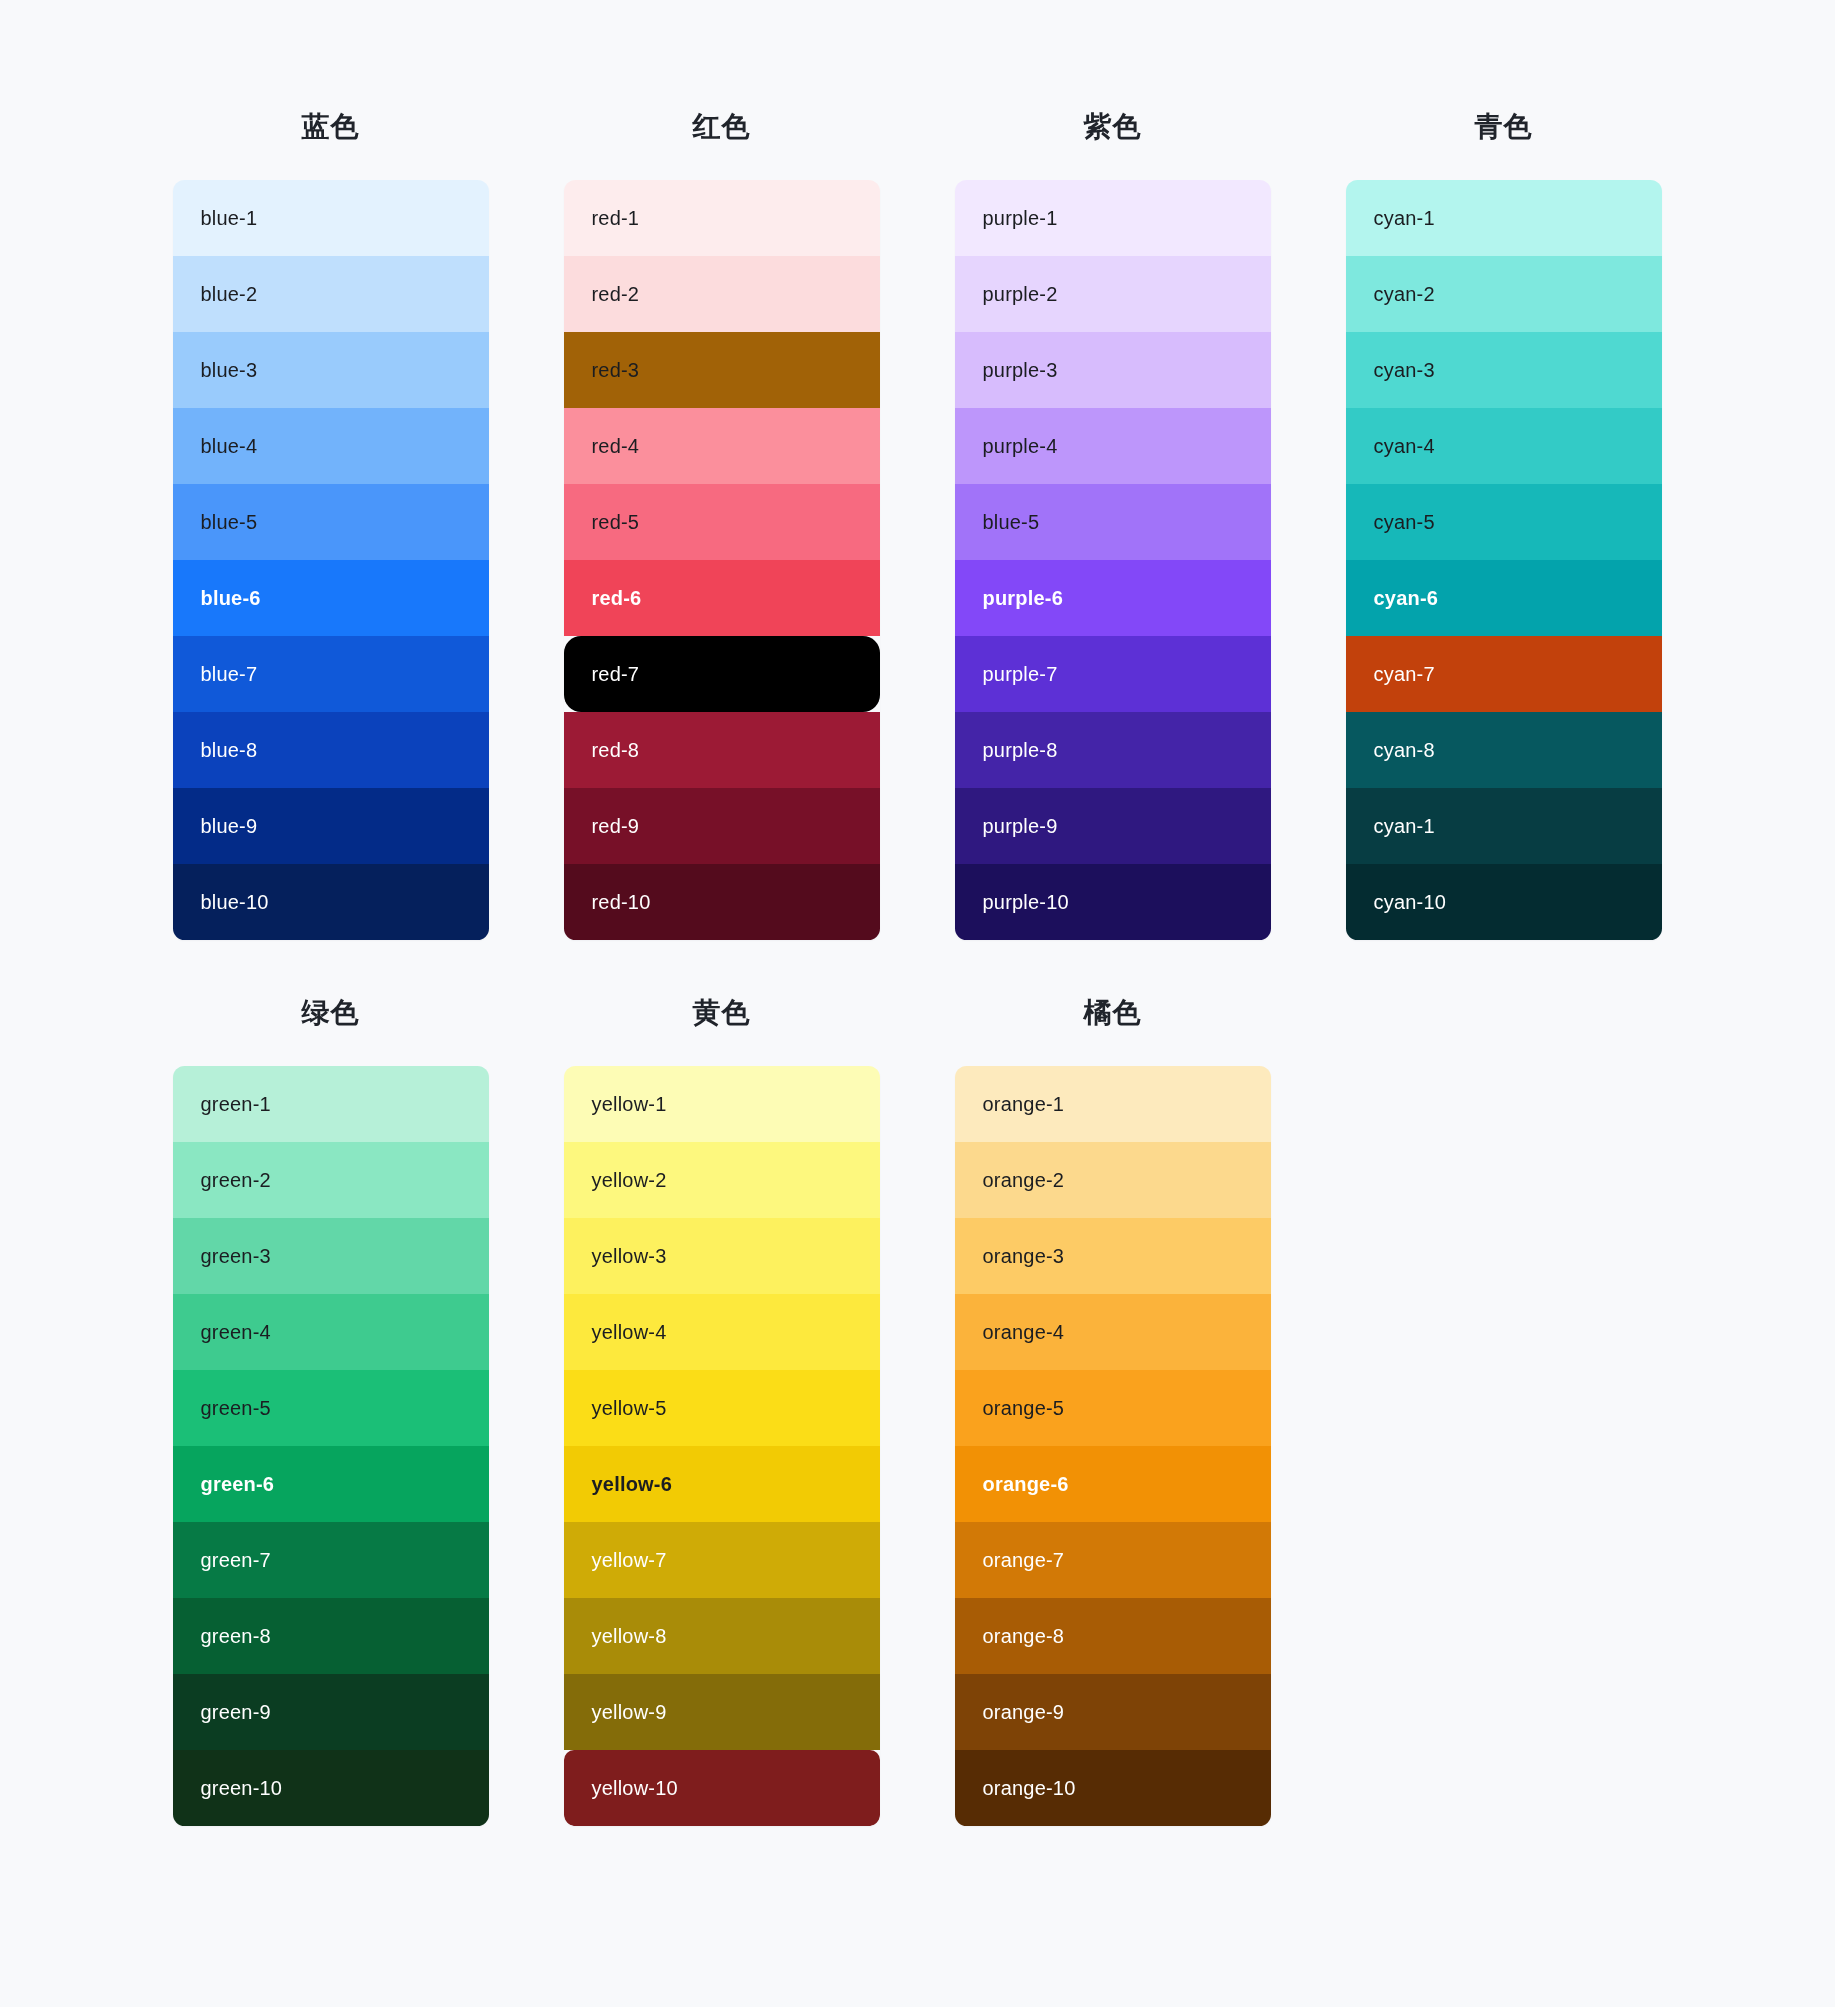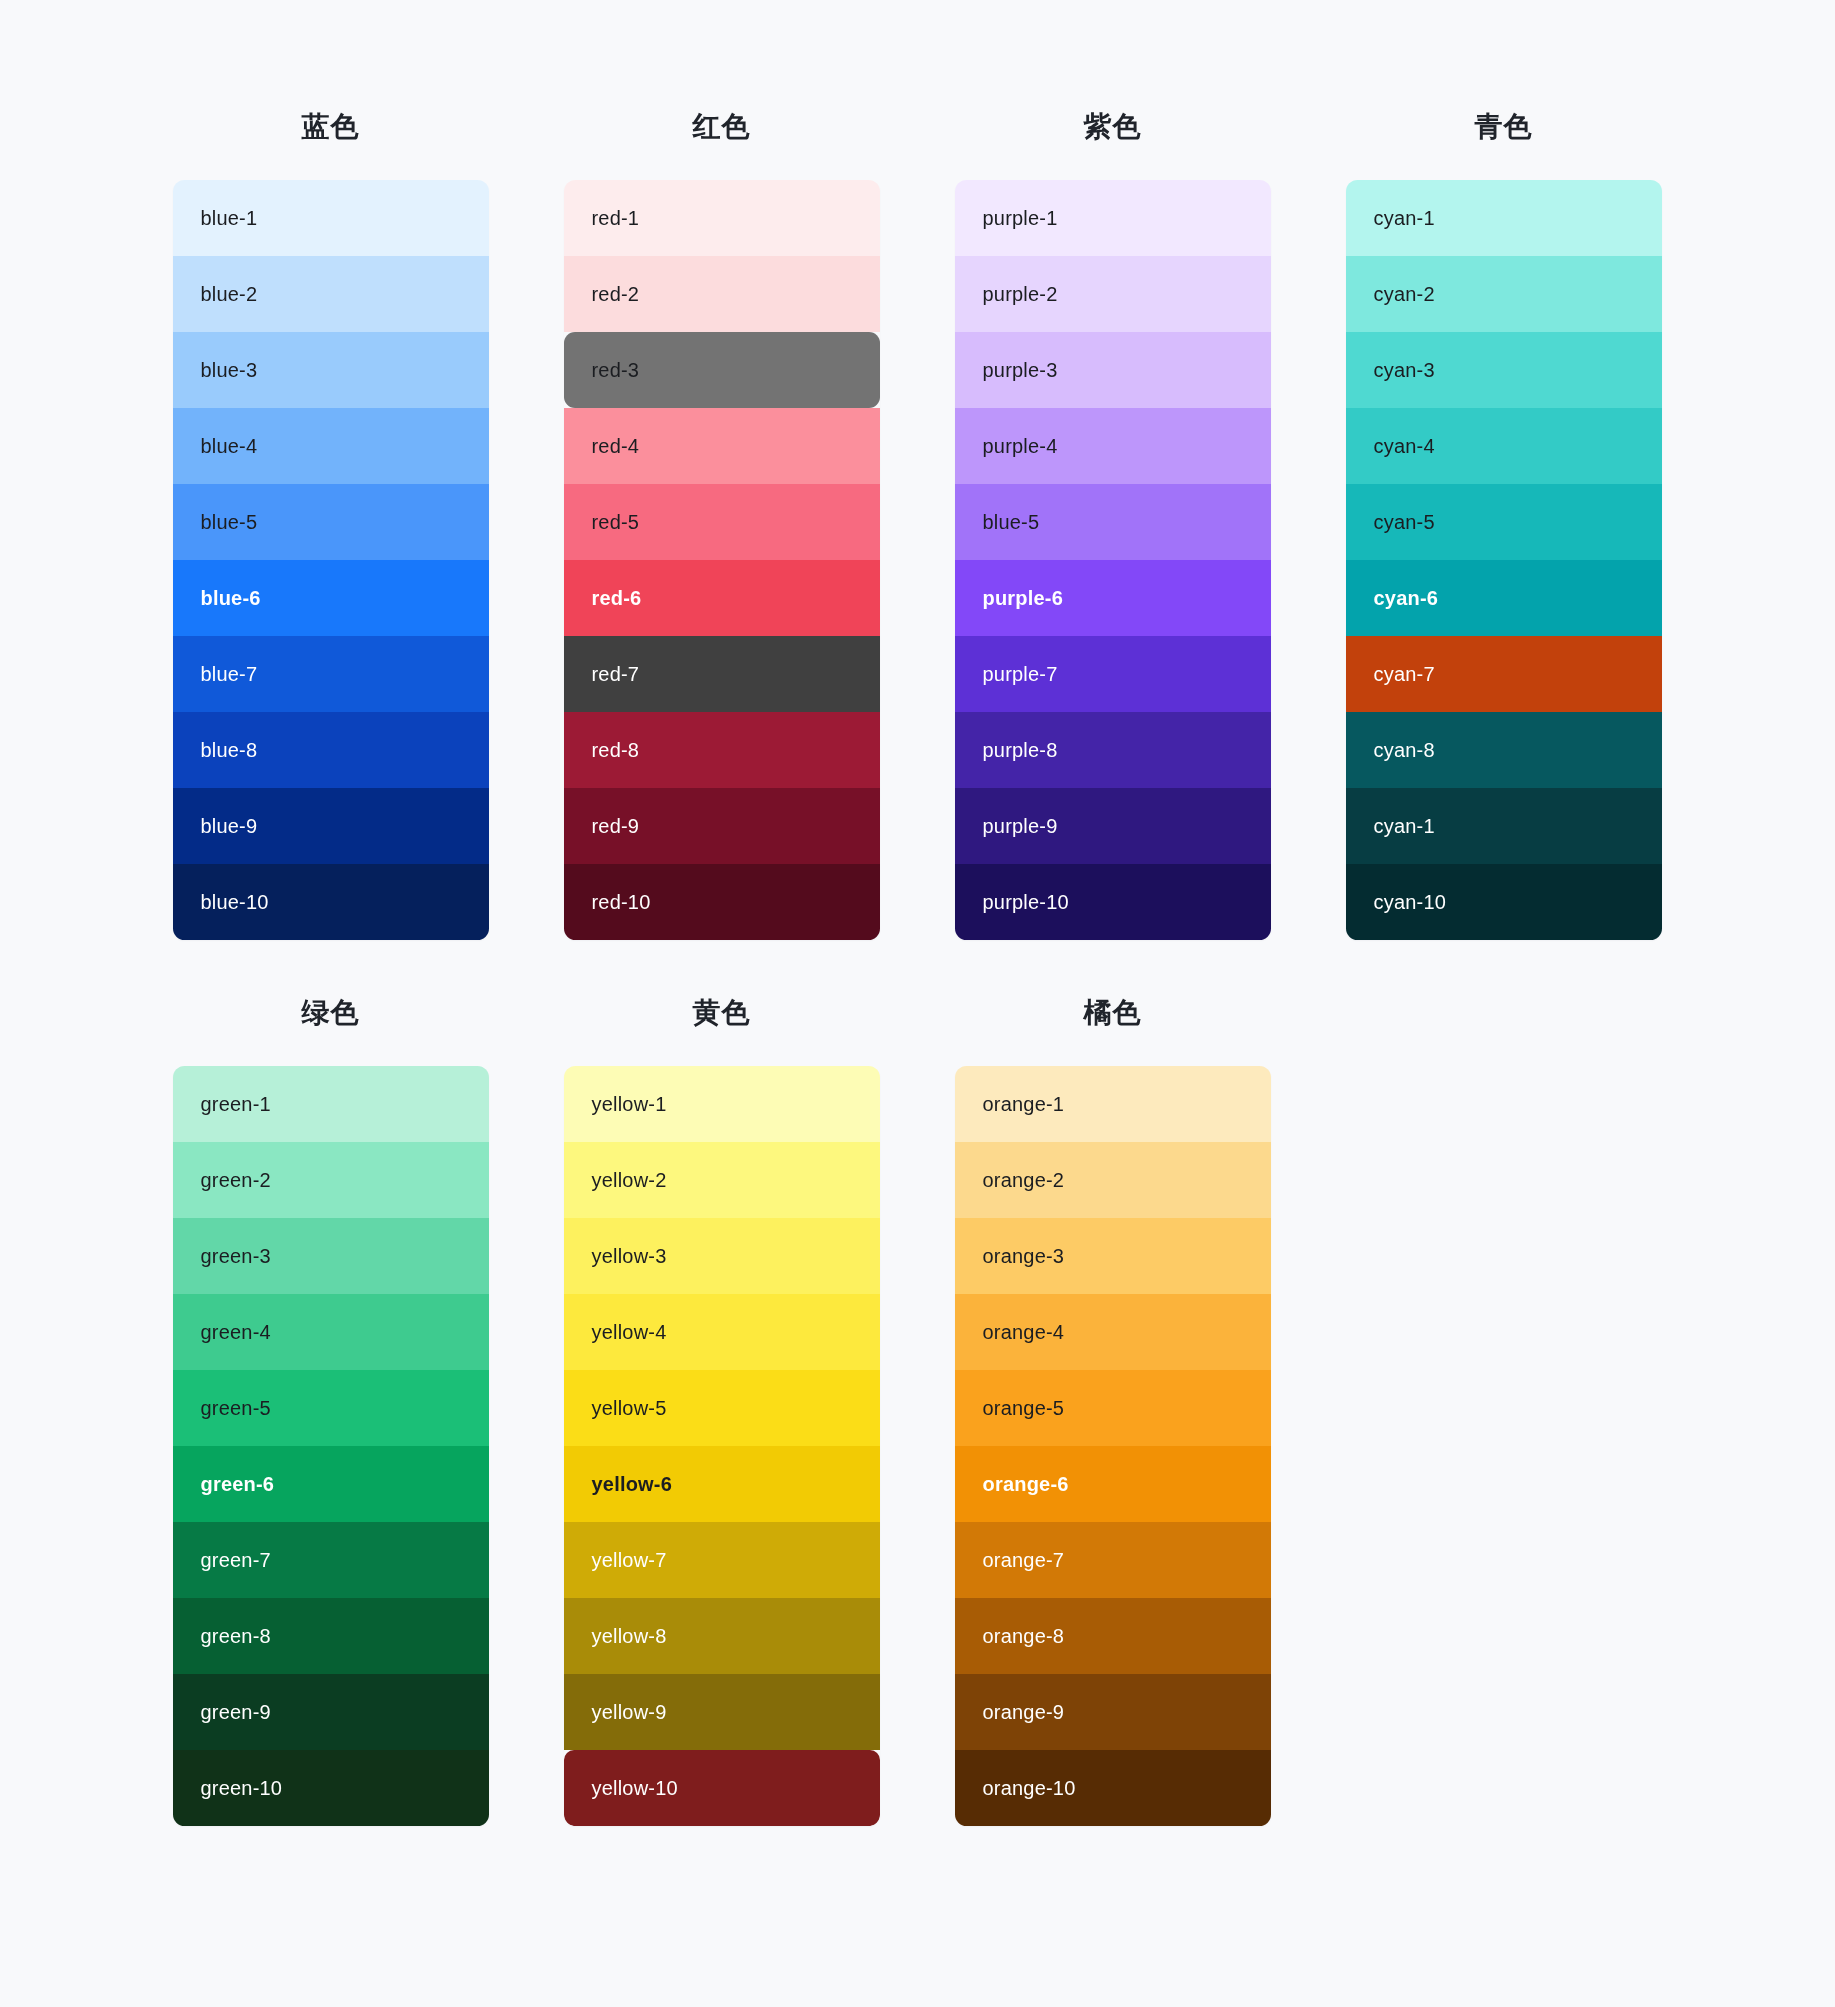--- a/index.html
+++ b/index.html
@@ -114,33 +114,33 @@
       </div>
       <div class="color-group">
         <div class="group-title">红色</div>
         <div class="swatch-card">
           <div class="swatch" style="background: rgb(253, 236, 237);">
             <span>red-1</span>
           </div>
           <div class="swatch" style="background: rgb(252, 220, 221);">
             <span>red-2</span>
           </div>
-          <div class="swatch" style="background: #737373; border-radius: 11px;">
+          <div class="swatch" style="background: #a16207;">
             <span>red-3</span>
           </div>
           <div class="swatch" style="background: rgb(251, 143, 156);">
             <span>red-4</span>
           </div>
           <div class="swatch" style="background: rgb(247, 106, 128);">
             <span>red-5</span>
           </div>
           <div class="swatch light-text is-primary" style="background: rgb(240, 68, 88);">
             <span>red-6</span>
           </div>
-          <div class="swatch light-text" style="background: #404040;">
+          <div class="swatch light-text" style="background: #000000; border-radius: 17px;">
             <span>red-7</span>
           </div>
           <div class="swatch light-text" style="background: rgb(156, 26, 53);">
             <span>red-8</span>
           </div>
           <div class="swatch light-text" style="background: rgb(119, 16, 40);">
             <span>red-9</span>
           </div>
           <div class="swatch light-text" style="background: rgb(84, 11, 29);">
             <span>red-10</span>

